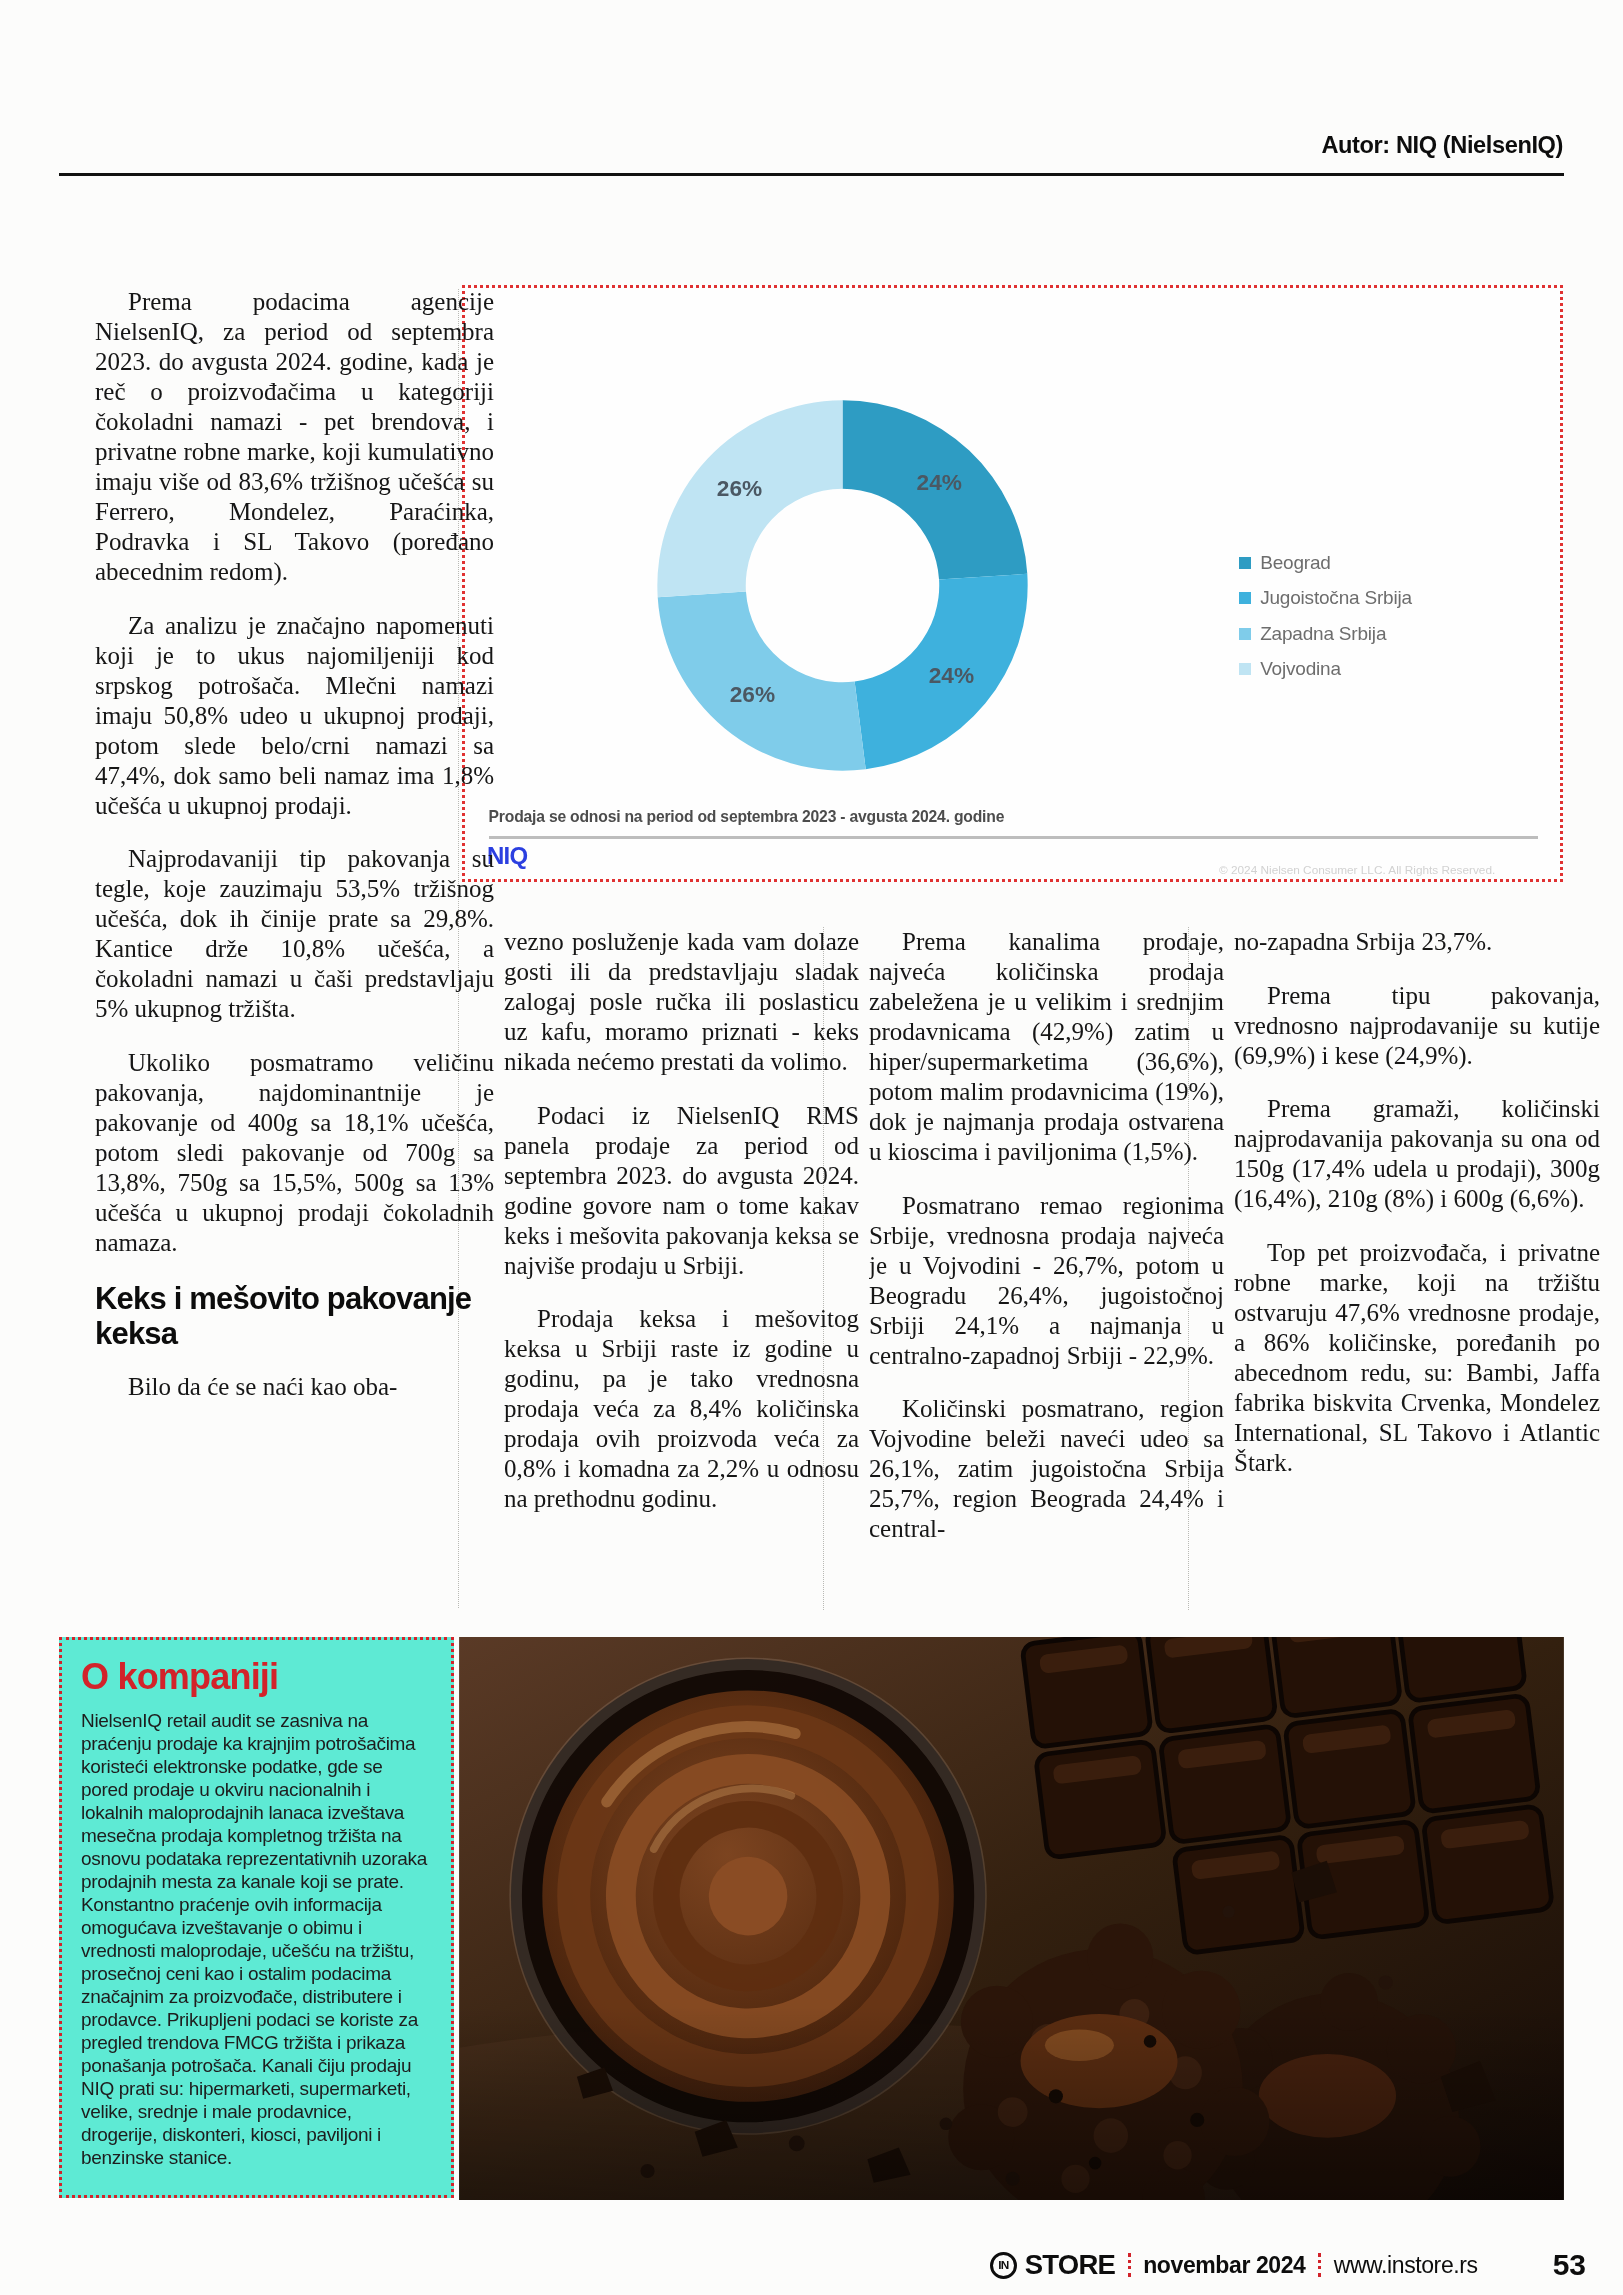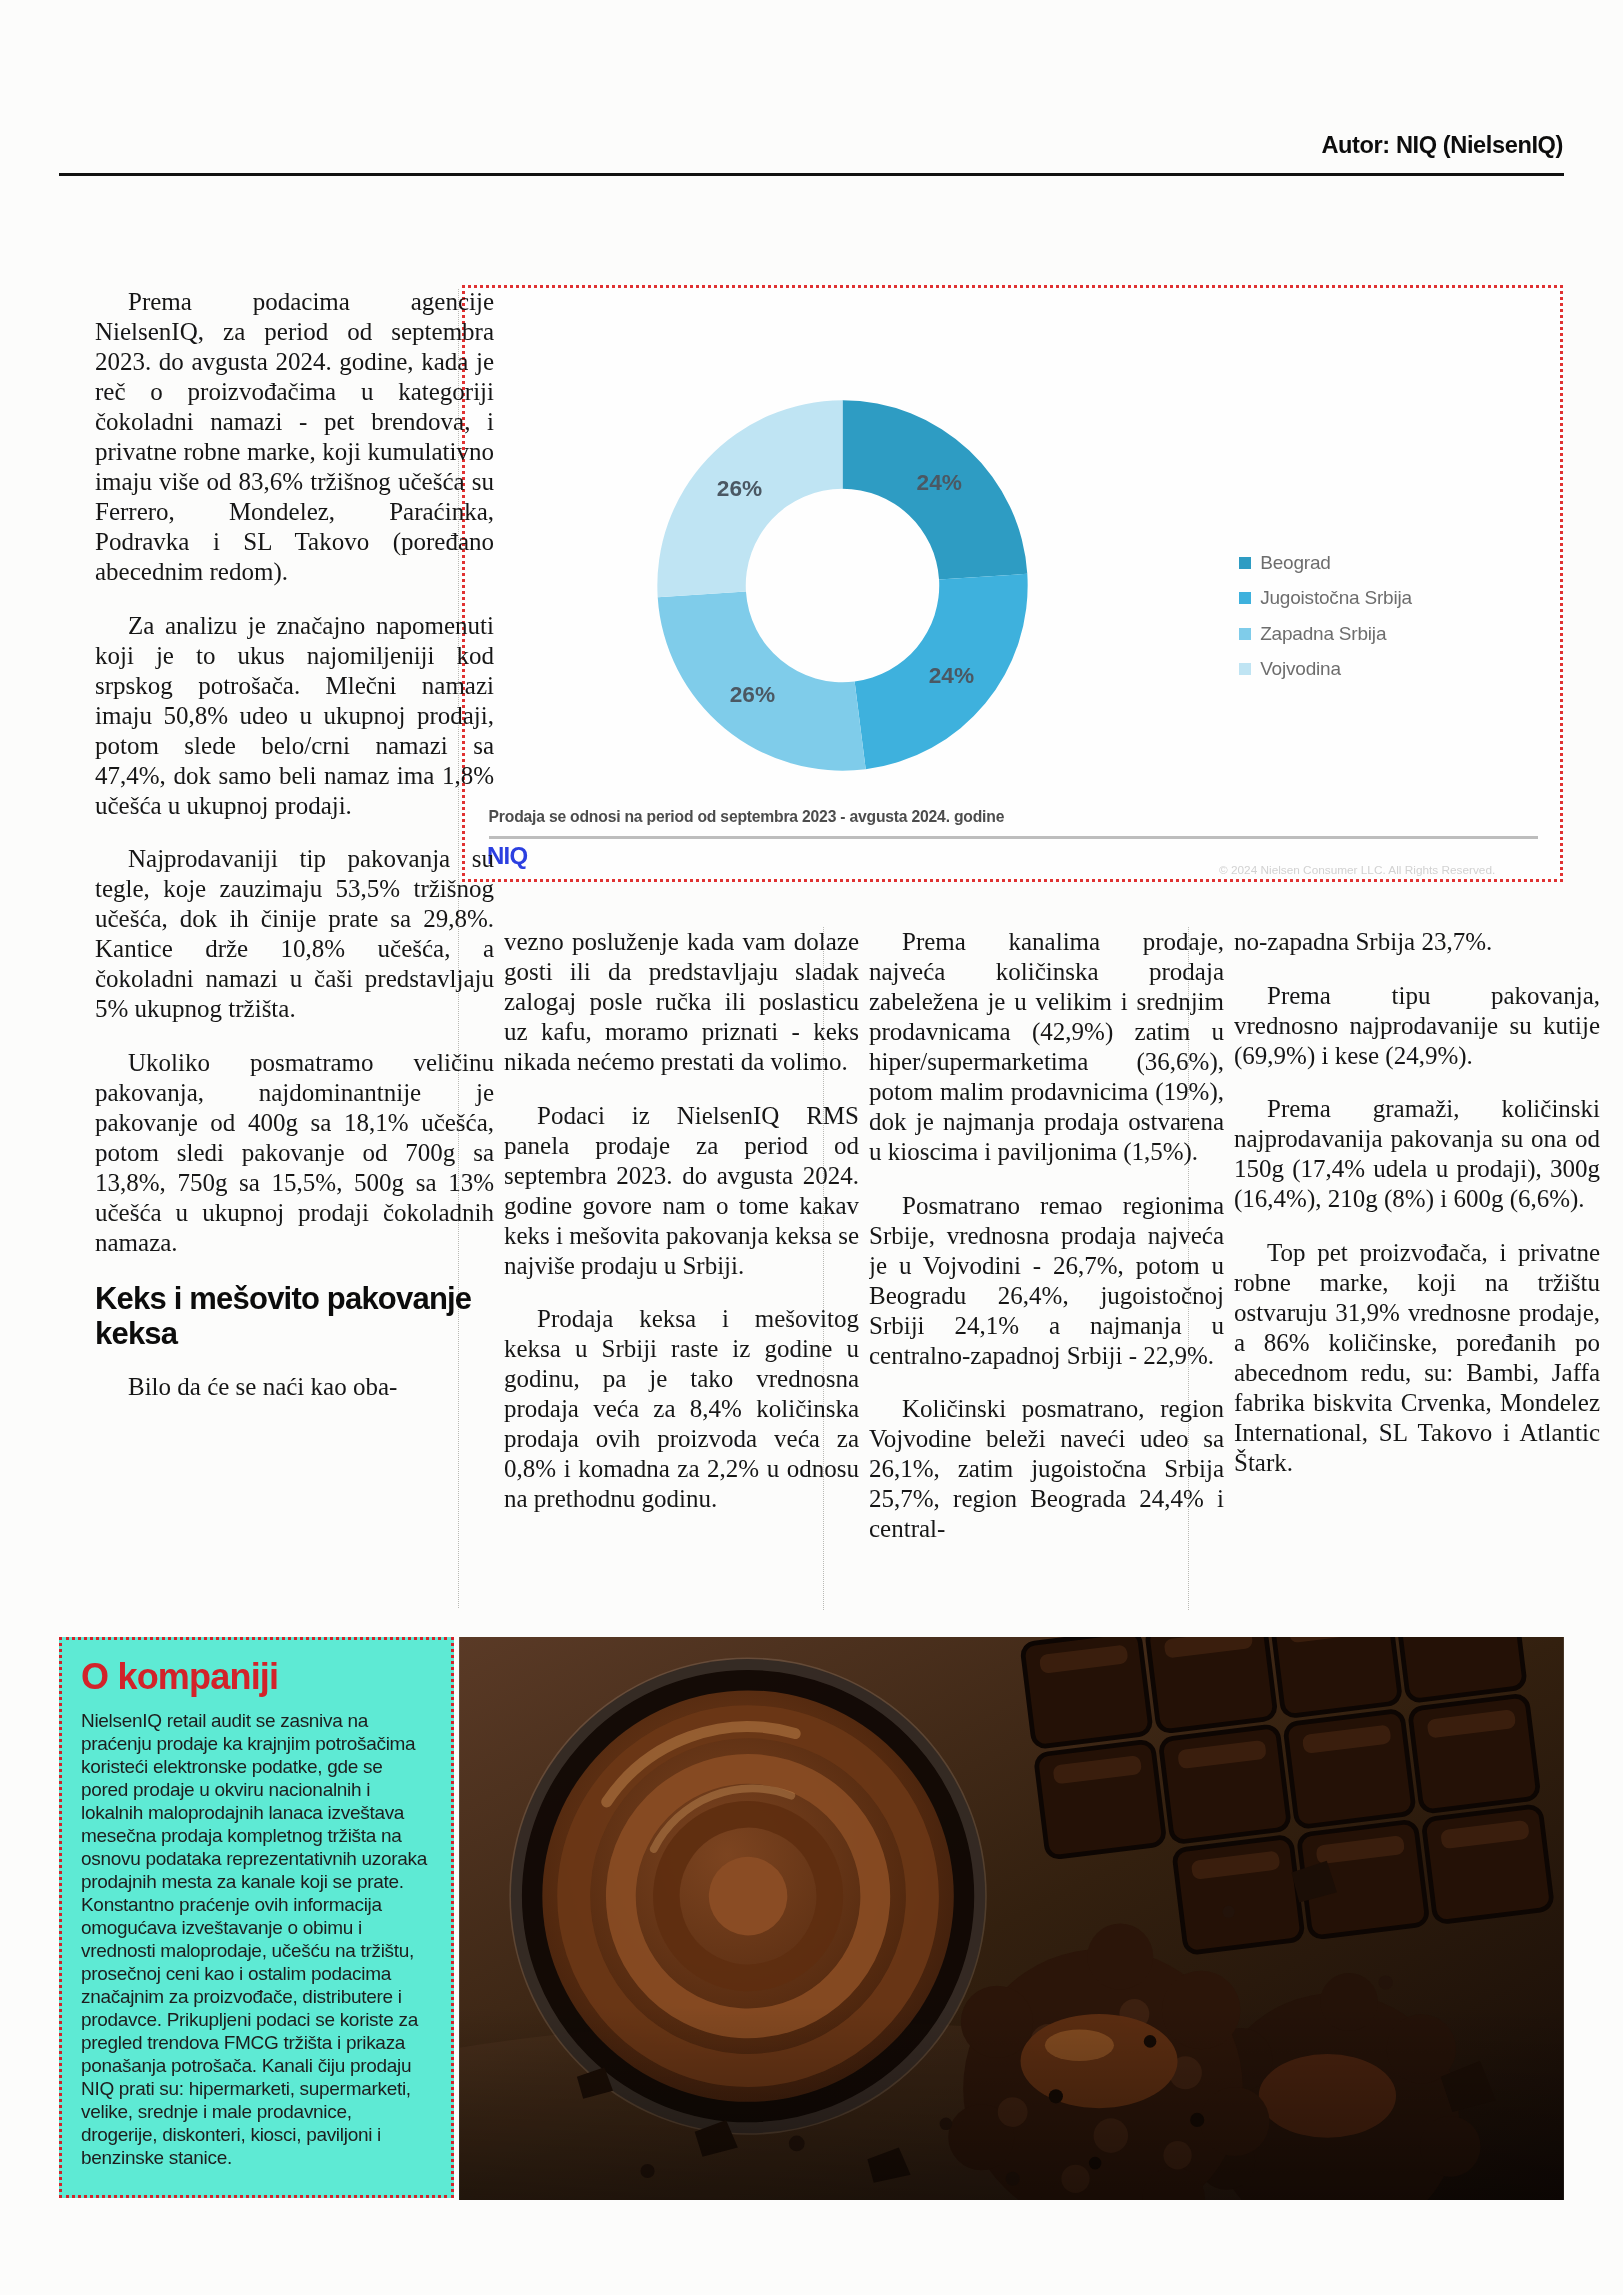--- a/index.html
+++ b/index.html
@@ -159,21 +159,21 @@
         <p class="par">Posmatrano remao regionima Srbije, vrednosna prodaja najveća je u Vojvodini - 26,7%, potom u Beogradu 26,4%, jugoistočnoj Srbiji 24,1% a najmanja u centralno-zapadnoj Srbiji - 22,9%.</p>
         <p class="par">Količinski posmatrano, region Vojvodine beleži naveći udeo sa 26,1%, zatim jugoistočna Srbija 25,7%, region Beograda 24,4% i central-</p>
       </div>
   </div>
 
   <div class="col" style="left:1198px;top:927px;width:366px;height:691px;">
     <div>
         <p class="par noindent">no-zapadna Srbija 23,7%.</p>
         <p class="par">Prema tipu pakovanja, vrednosno najprodavanije su kutije (69,9%) i kese (24,9%).</p>
         <p class="par">Prema gramaži, količinski najprodavanija pakovanja su ona od 150g (17,4% udela u prodaji), 300g (16,4%), 210g (8%) i 600g (6,6%).</p>
-        <p class="par">Top pet proizvođača, i privatne robne marke, koji na tržištu ostvaruju 31,9% vrednosne prodaje, a 86% količinske, poređanih po abecednom redu, su: Bambi, Jaffa fabrika biskvita Crvenka, Mondelez International, SL Takovo i Atlantic Štark.</p>
+        <p class="par">Top pet proizvođača, i privatne robne marke, koji na tržištu ostvaruju 47,6% vrednosne prodaje, a 86% količinske, poređanih po abecednom redu, su: Bambi, Jaffa fabrika biskvita Crvenka, Mondelez International, SL Takovo i Atlantic Štark.</p>
       </div>
   </div>
 
   <aside class="about-box">
     <h3 class="about-title">O kompaniji</h3>
     <p class="about-body">NielsenIQ retail audit se zasniva na praćenju prodaje ka krajnjim potrošačima koristeći elektronske podatke, gde se pored prodaje u okviru nacionalnih i lokalnih maloprodajnih lanaca izveštava mesečna prodaja kompletnog tržišta na osnovu podataka reprezentativnih uzoraka prodajnih mesta za kanale koji se prate. Konstantno praćenje ovih informacija omogućava izveštavanje o obimu i vrednosti maloprodaje, učešću na tržištu, prosečnoj ceni kao i ostalim podacima značajnim za proizvođače, distributere i prodavce. Prikupljeni podaci se koriste za pregled trendova FMCG tržišta i prikaza ponašanja potrošača. Kanali čiju prodaju NIQ prati su: hipermarketi, supermarketi, velike, srednje i male prodavnice, drogerije, diskonteri, kiosci, paviljoni i benzinske stanice.</p>
   </aside>
 
   <div class="photo">
     <svg width="1105" height="563" viewBox="0 0 1407 717">
@@ -294,15 +294,26 @@
           <circle cx="620" cy="620" r="8"></circle>
           <circle cx="705" cy="690" r="9"></circle>
         <circle cx="1180" cy="440" r="9"></circle>
           <circle cx="980" cy="350" r="8"></circle>
           <circle cx="240" cy="680" r="9"></circle>
       </g>
       <rect x="0" y="470" width="1407" height="247" fill="url(#vig)"></rect>
     </svg>
   </div>
 
+  <div class="footer">
+    <span class="in-circle">
+        <span>IN</span>
+      </span>
+    <span class="store-logo">STORE</span>
+    <span class="fsep"></span>
+    <span class="issue">novembar 2024</span>
+    <span class="fsep"></span>
+    <a class="site" href="#">www.instore.rs</a>
+    <span class="pagenum">53</span>
+  </div>
 
 </div>
 
 
 </body></html>

